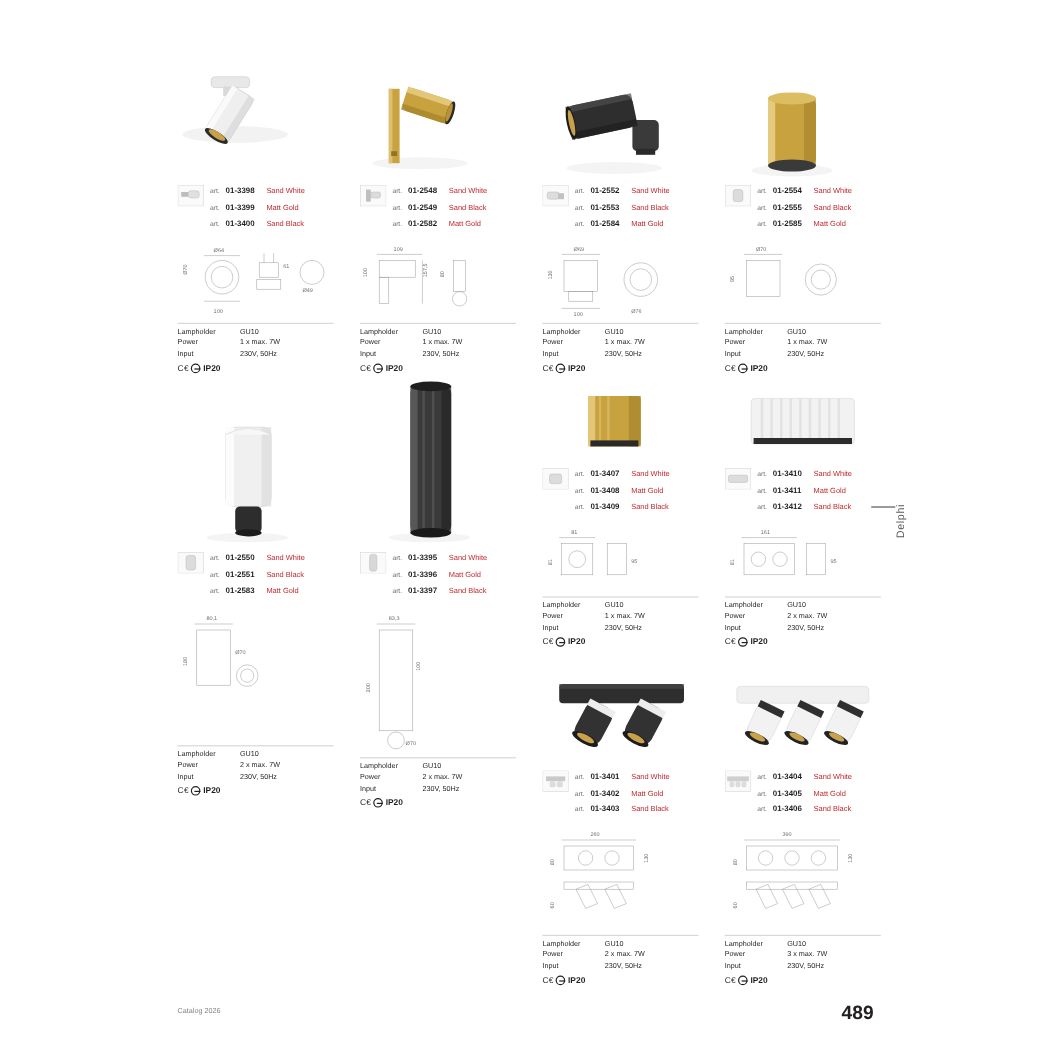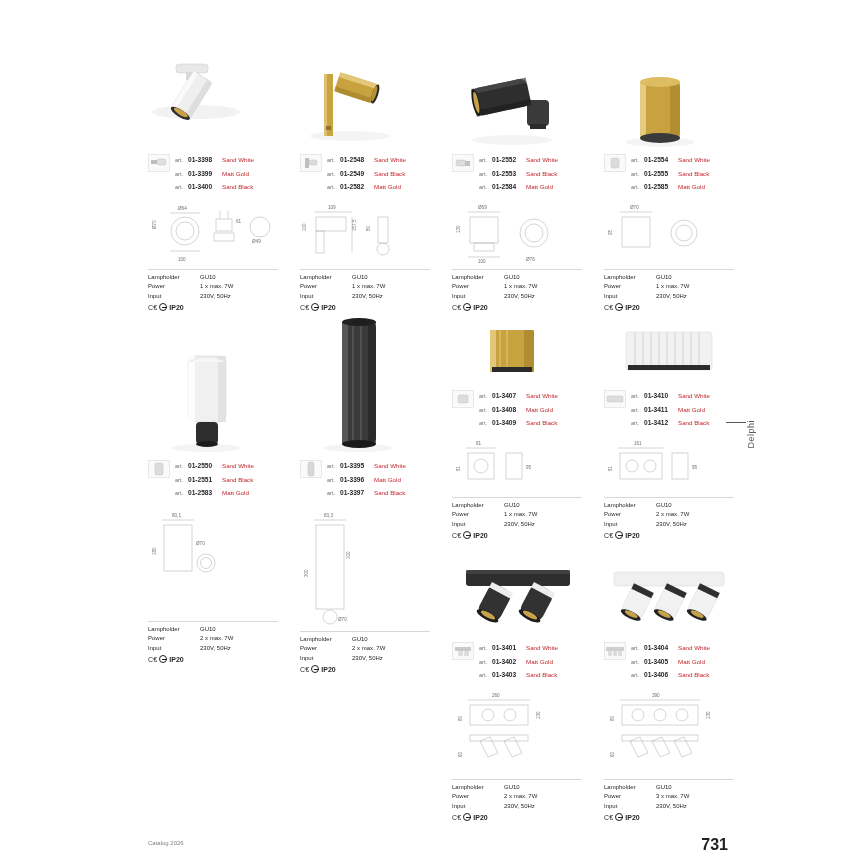--- a/index.html
+++ b/index.html
@@ -815,14 +815,14 @@
         <span class="enec"></span>
         <span class="ipbox">IP20</span>
       </div>
     </div>
   </div>
 
   <div class="sidelabel">Delphi</div>
   <div class="sideline"></div>
 
   <div class="footer-left">Catalog 2026</div>
-  <div class="footer-right">731</div>
+  <div class="footer-right">489</div>
 </div>
 
 </body></html>

